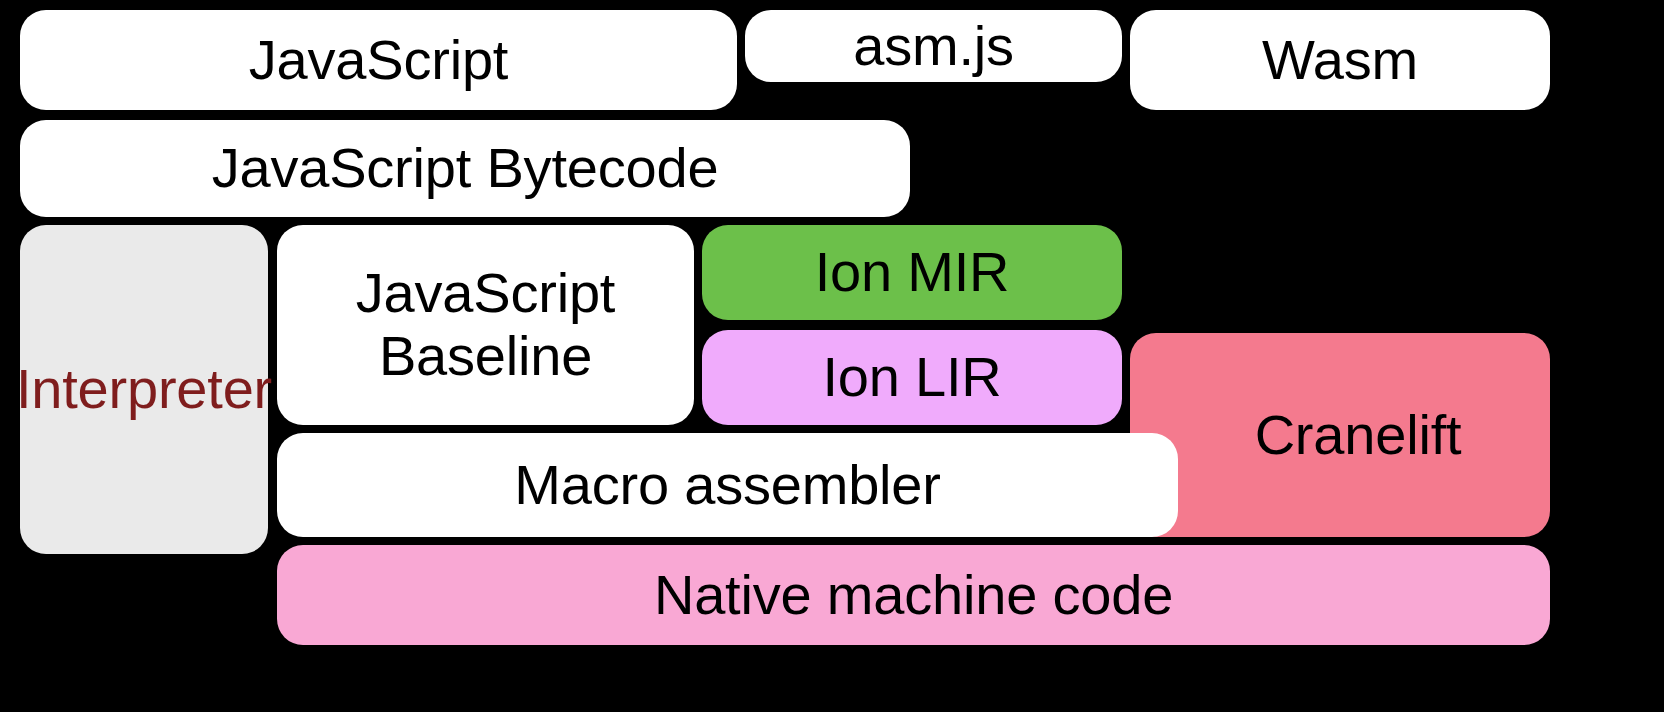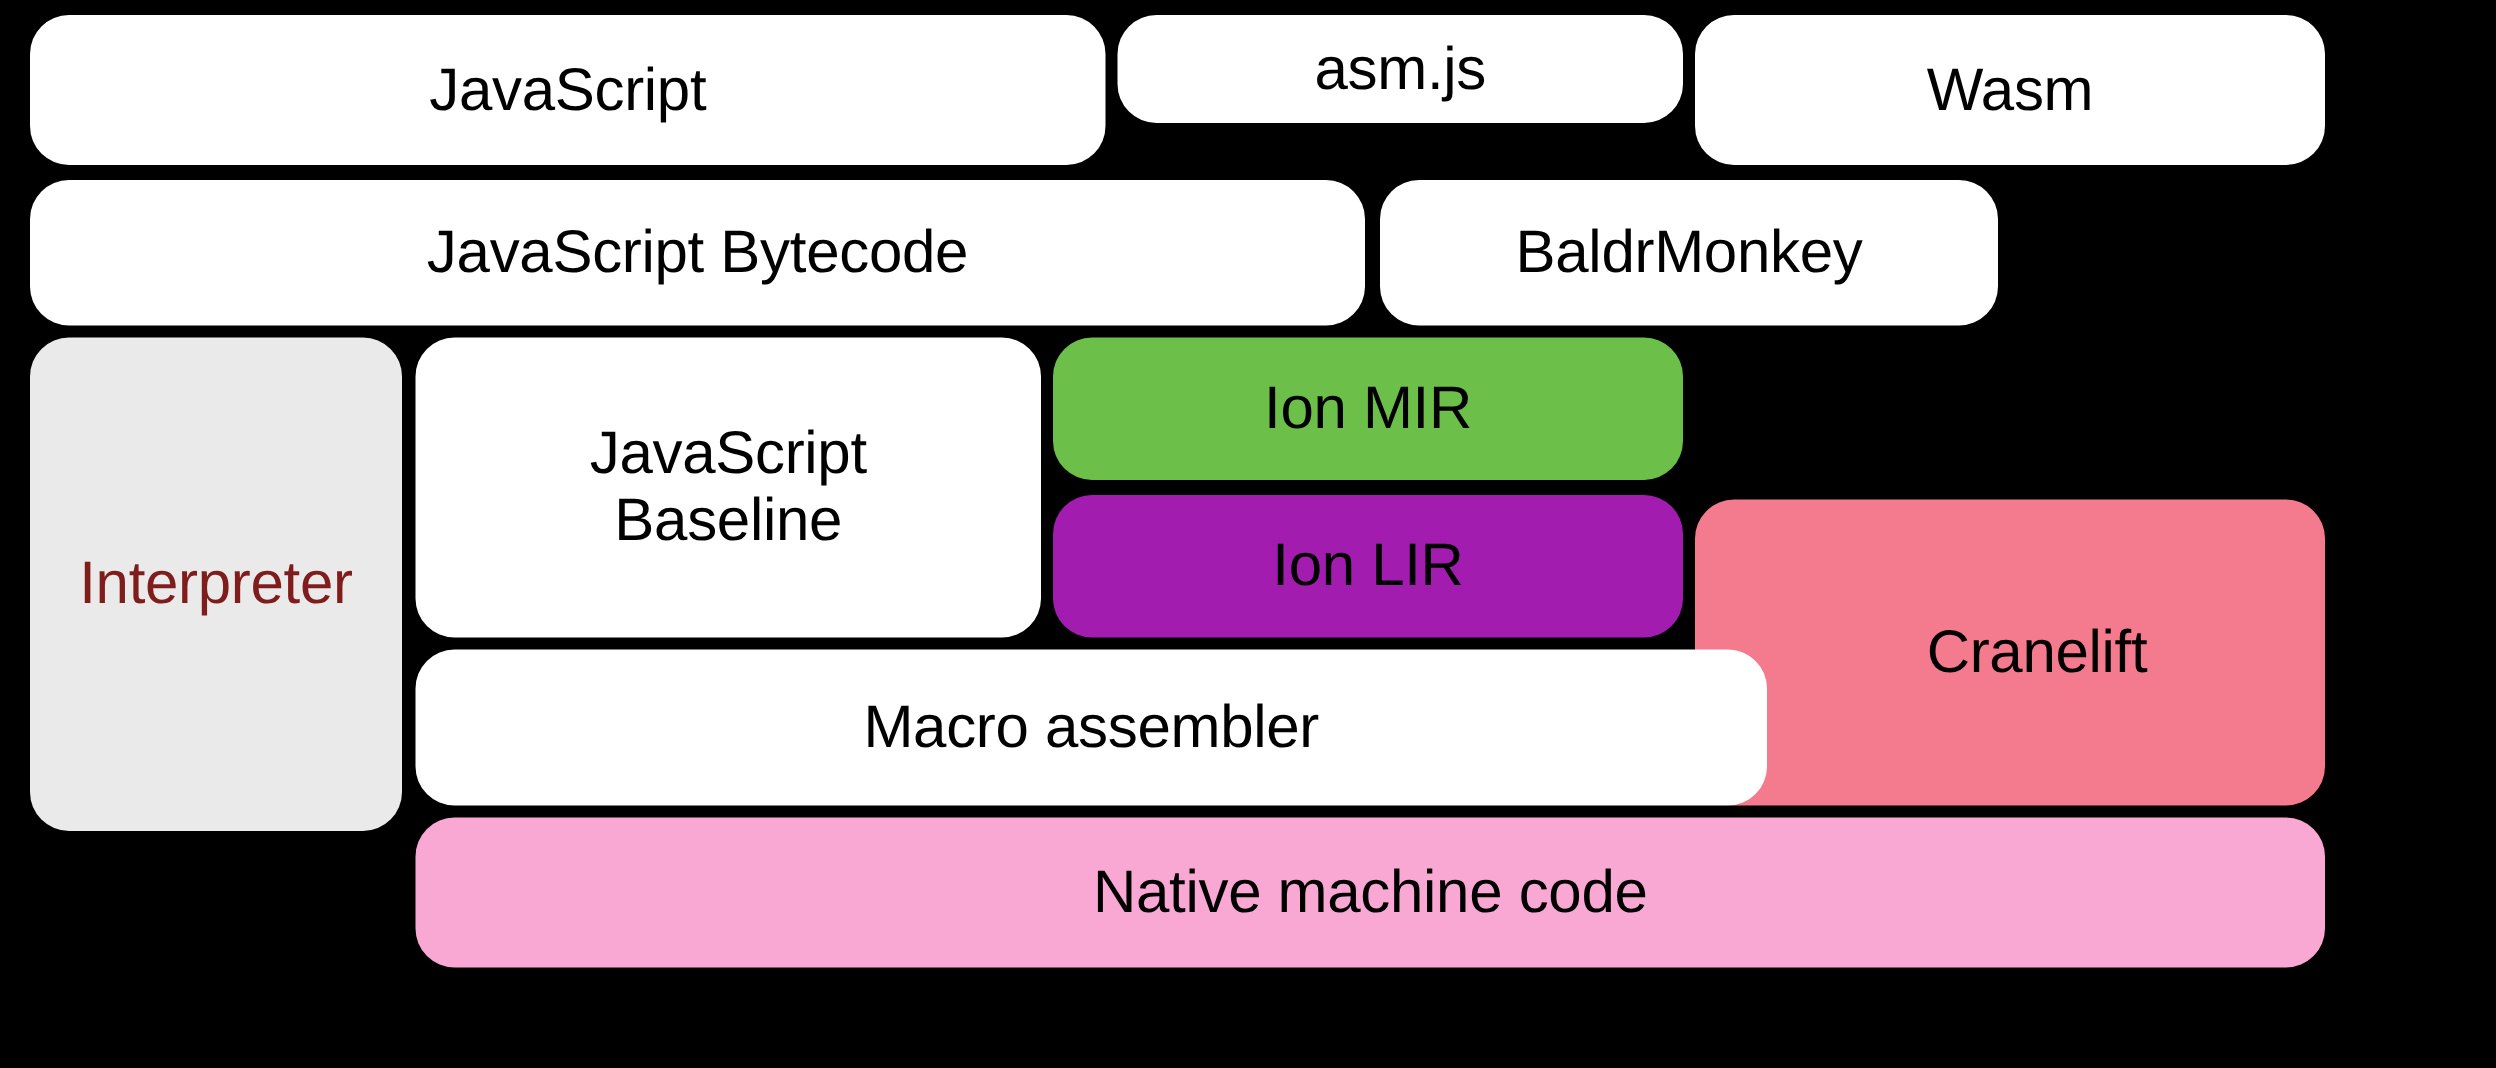--- a/index.html
+++ b/index.html
@@ -21,41 +21,40 @@
   }
   .node {
     position: absolute;
     box-sizing: border-box;
     display: flex;
     align-items: center;
     justify-content: center;
     text-align: center;
     border-radius: 26px;
     color: #000000;
-    font-size: 40px;
+    font-size: 56px;
     line-height: 1.12;
     letter-spacing: -0.2px;
     white-space: pre-line;
     -webkit-font-smoothing: antialiased;
   }
   .fill-white { background: #ffffff; }
   .fill-grey  { background: #eaeaea; }
   .fill-green { background: #6cc04a; text-align: right; }
   .fill-pink  { background: #f47a8e; padding-left: 36px; }
 </style>
 </head>
 <body>
 
 <div id="diagram" style="background: rgb(0, 0, 0);">
     <div class="node fill-white" style="left: 20px; top: 10px; width: 717px; height: 100px; background: rgb(255, 255, 255); color: rgb(0, 0, 0);">JavaScript</div>
     <div class="node fill-white" style="left: 745px; top: 10px; width: 377px; height: 72px; background: rgb(255, 255, 255); color: rgb(0, 0, 0);">asm.js</div>
     <div class="node fill-white" style="left: 1130px; top: 10px; width: 420px; height: 100px; background: rgb(255, 255, 255); color: rgb(0, 0, 0);">Wasm</div>
     <div class="node fill-white" style="left: 20px; top: 120px; width: 890px; height: 97px; background: rgb(255, 255, 255); color: rgb(0, 0, 0); text-align: right;">JavaScript Bytecode</div>
-    <div class="node fill-white" style="left: 920px; top: 120px; width: 412px; height: 97px; background: rgb(255, 255, 255); color: rgb(0, 0, 0);">BaldrMonkey</div>
     <div class="node fill-grey" style="left: 20px; top: 225px; width: 248px; height: 329px; background: rgb(234, 234, 234); color: #7f1d1d;">Interpreter</div>
     <div class="node fill-white" style="left: 277px; top: 225px; width: 417px; height: 200px; background: rgb(255, 255, 255); color: rgb(0, 0, 0);">JavaScript
 Baseline</div>
     <div class="node fill-green" style="left: 702px; top: 225px; width: 420px; height: 95px; background: rgb(108, 192, 74); color: rgb(0, 0, 0);">Ion MIR</div>
-    <div class="node fill-green" style="left: 702px; top: 330px; width: 420px; height: 95px; background: #a21caf; color: rgb(0, 0, 0);">Ion LIR</div>
+    <div class="node fill-green" style="left: 702px; top: 330px; width: 420px; height: 95px; background: #f0abfc; color: rgb(0, 0, 0);">Ion LIR</div>
     <div class="node fill-pink" style="left: 1130px; top: 333px; width: 420px; height: 204px; background: rgb(244, 122, 142); color: rgb(0, 0, 0);">Cranelift</div>
     <div class="node fill-white" style="left: 277px; top: 433px; width: 901px; height: 104px; background: rgb(255, 255, 255); color: rgb(0, 0, 0);">Macro assembler</div>
     <div class="node fill-white" style="left: 277px; top: 545px; width: 1273px; height: 100px; background: #f9a8d4; color: rgb(0, 0, 0);">Native machine code</div>
   </div>
 
 </body></html>

